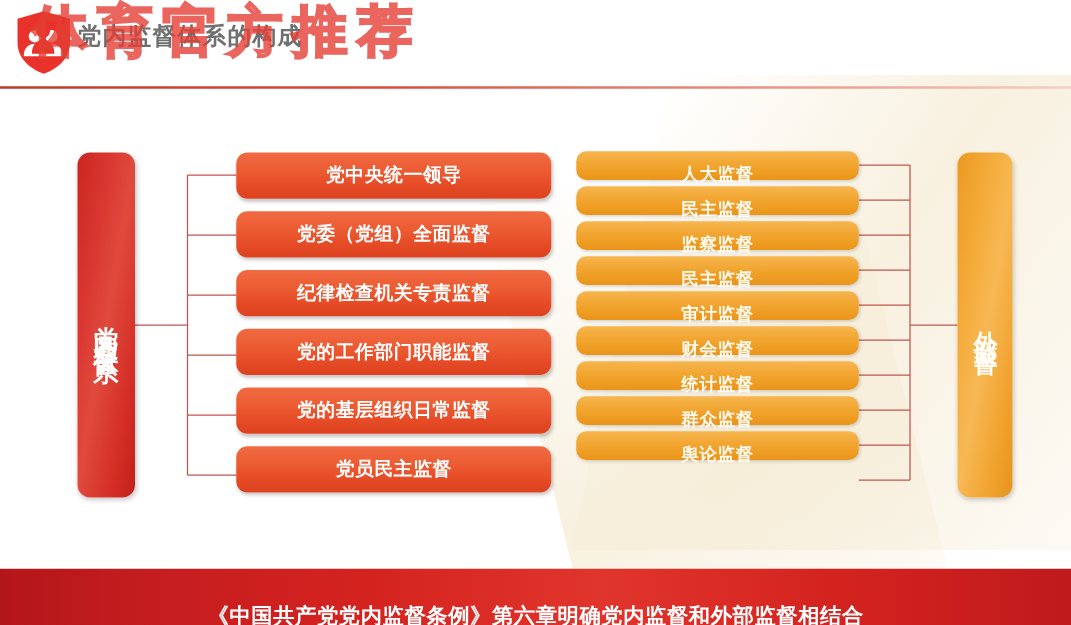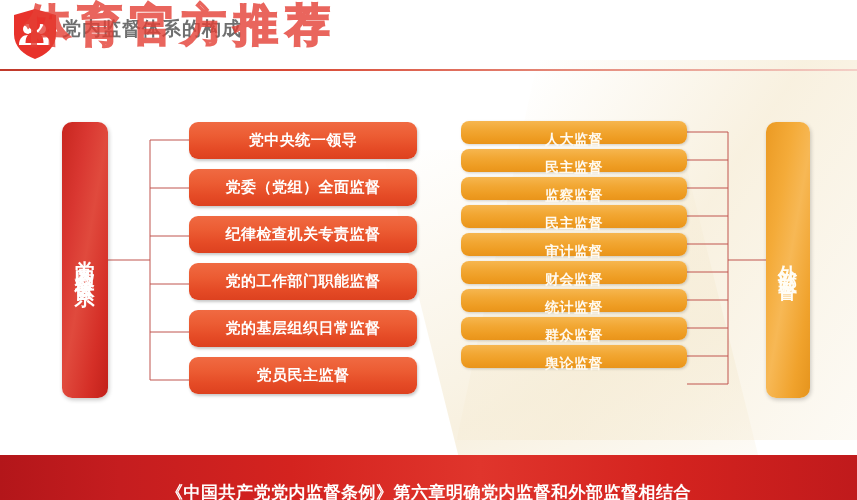--- a/index.html
+++ b/index.html
@@ -152,21 +152,21 @@
   
   .col-mid {
     position: absolute;
     left: 189px;
     top: 122px;
     width: 228px;
     z-index: 5;
   }
   .box-mid {
     position: relative;
-    width: 228px;
+    width: 252px;
     height: 37px;
     margin-bottom: 10px;
     border-radius: 9px;
     background: linear-gradient(180deg, #f06a42 0%, #ec5c33 38%, #e54b26 72%, #dd411f 100%);
     box-shadow: 1px 2px 3px rgba(0,0,0,0.22);
     display: flex;
     align-items: center;
     justify-content: center;
   }
   .box-mid span {

